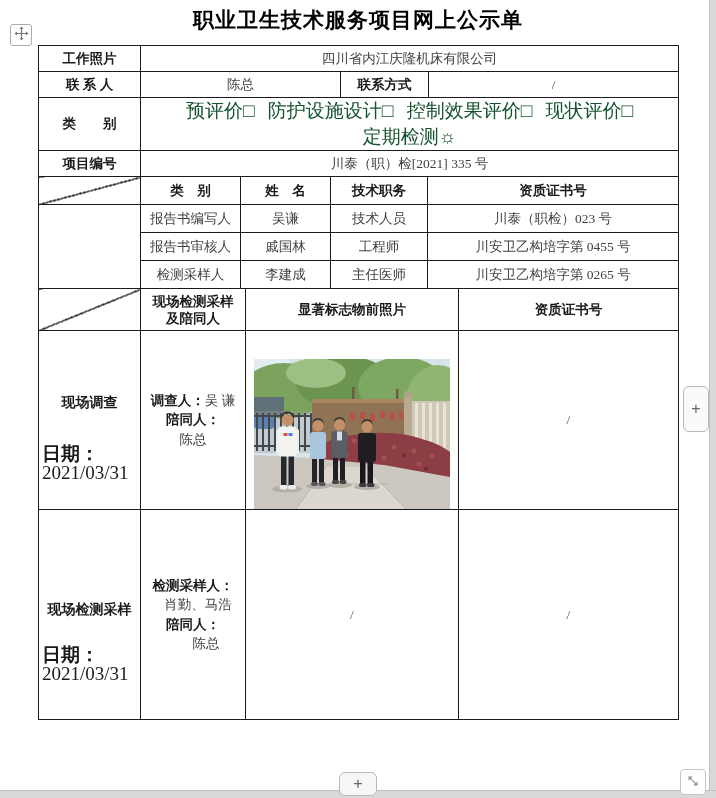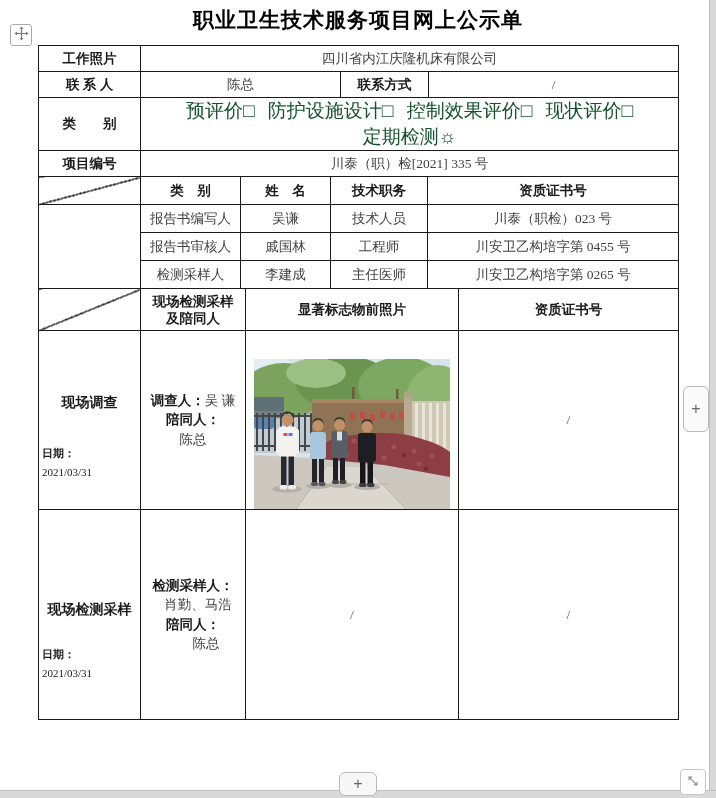--- a/index.html
+++ b/index.html
@@ -40,21 +40,21 @@
       #1a1a1a calc(50% + 0.7px), transparent calc(50% + 0.7px)); }
   .rowA { height:26px; }
   .rowB { height:28px; }
   .opt { white-space:nowrap; margin:0 5px; color:#14532d; font-size:19px; }
   .caret { display:inline-block; width:1.5px; height:15px; background:#000; vertical-align:-2px; margin:0 1px; }
 
   .hdr2line div { line-height:17px; }
 
   .sitecell { vertical-align:top; }
   .site-name { text-align:center; font-weight:bold; color:#1a1a1a; font-size:14px; }
-  .site-date { text-align:left; padding-left:1px; font-size:11px; color:#1a1a1a; line-height:19px; }
+  .site-date { text-align:left; padding-left:1px; font-size:19px; color:#1a1a1a; line-height:19px; }
   .site-date .dl { font-weight:bold; }
   .survey-cell .site-inner { padding-top:36px; }
   .survey-cell .site-date { margin-top:32px; }
   .sampling-cell .site-inner { padding-top:54px; }
   .sampling-cell .site-date { margin-top:26px; }
 
   .people-cell { text-align:left; line-height:19.5px; font-size:13.5px; color:#3f3f3f; padding-left:3px;margin-left:24px; }
   .people-cell .b { font-weight:bold; color:#1a1a1a; }
   .ind1 { padding-left:10px; }
   .ind2 { padding-left:26px; }

